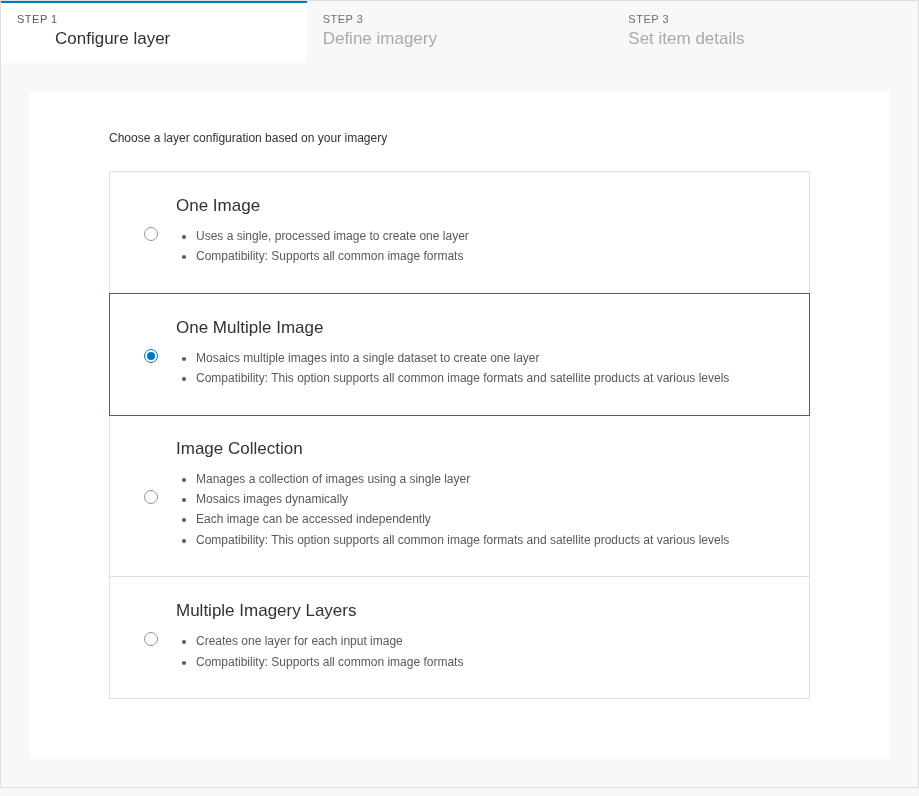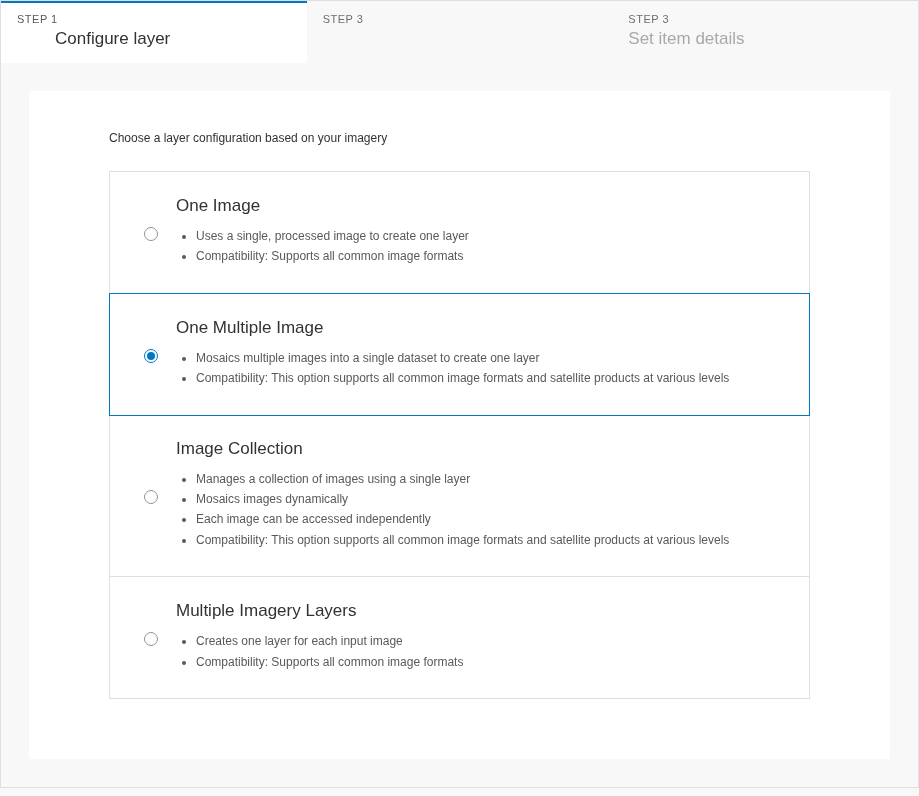--- a/index.html
+++ b/index.html
@@ -123,20 +123,21 @@
 
 <div class="wizard-container">
 
   <div class="stepper">
     <div class="step active">
       <div class="step-label">STEP 1</div>
       <div class="step-title">Configure layer</div>
     </div>
     <div class="step">
       <div class="step-label">STEP 3</div>
+      <div class="step-title">Define imagery</div>
     </div>
     <div class="step">
       <div class="step-label">STEP 3</div>
       <div class="step-title">Set item details</div>
     </div>
   </div>
 
   <div class="content">
     <div class="panel">
       <h2 class="panel-heading">Choose a layer configuration based on your imagery</h2>

